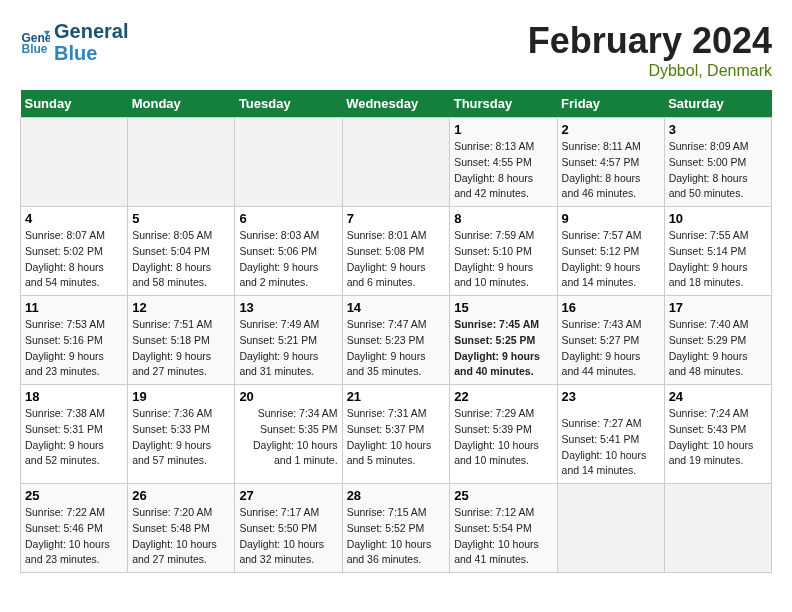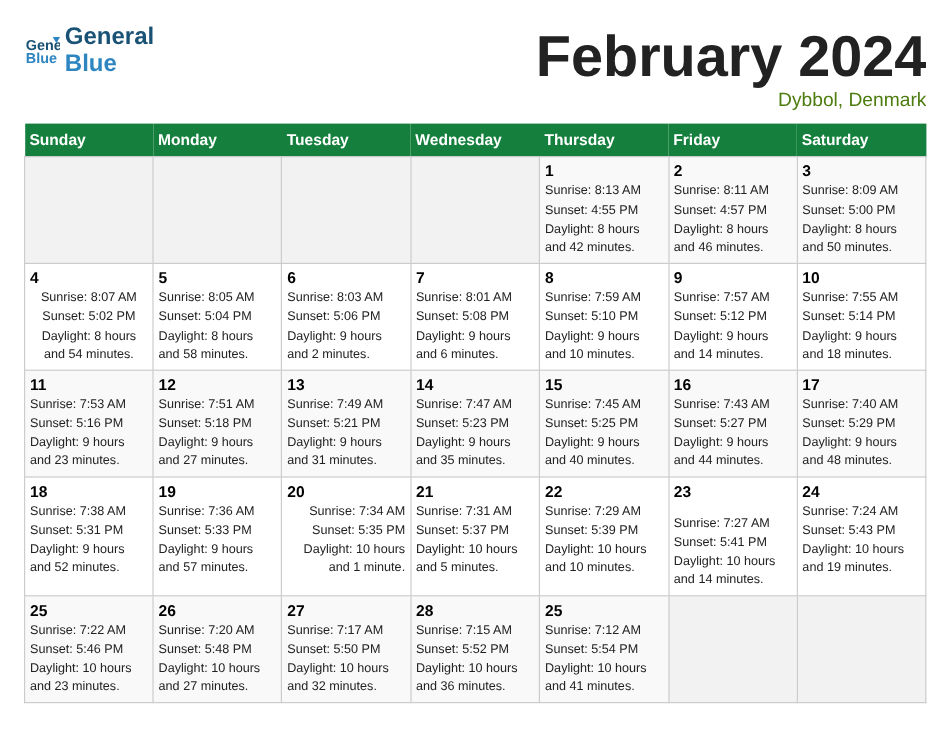--- a/index.html
+++ b/index.html
@@ -22,21 +22,21 @@
       gap: 4px;
     }
     .logo-icon {
       width: 30px;
       height: 30px;
     }
     .title-block {
       text-align: right;
     }
     .main-title {
-      font-size: 48px;
+      font-size: 36px;
       font-weight: bold;
       color: #222;
     }
     .subtitle {
       font-size: 16px;
       color: #4d7c0f;
     }
     table {
       width: 100%;
       border-collapse: collapse;
@@ -132,21 +132,21 @@
           <div class="day-num">3</div>
           <div class="day-detail" style="white-space: pre-line;">Sunrise: 8:09 AM
 Sunset: 5:00 PM
 Daylight: 8 hours
 and 50 minutes.</div>
         </td>
       </tr>
       <tr>
         <td>
           <div class="day-num">4</div>
-          <div class="day-detail" style="white-space: pre-line; text-align: center;">Sunrise: 8:07 AM
+          <div class="day-detail" style="white-space: pre-line;">Sunrise: 8:07 AM
 Sunset: 5:02 PM
 Daylight: 8 hours
 and 54 minutes.</div>
         </td>
         <td>
           <div class="day-num">5</div>
           <div class="day-detail" style="white-space: pre-line;">Sunrise: 8:05 AM
 Sunset: 5:04 PM
 Daylight: 8 hours
 and 58 minutes.</div>
@@ -211,21 +211,21 @@
         </td>
         <td>
           <div class="day-num">14</div>
           <div class="day-detail" style="white-space: pre-line;">Sunrise: 7:47 AM
 Sunset: 5:23 PM
 Daylight: 9 hours
 and 35 minutes.</div>
         </td>
         <td>
           <div class="day-num">15</div>
-          <div class="day-detail" style="white-space: pre-line;">Sunrise: 7:45 AM
+          <div class="day-detail" style="white-space: pre-line; font-weight: bold;">Sunrise: 7:45 AM
 Sunset: 5:25 PM
 Daylight: 9 hours
 and 40 minutes.</div>
         </td>
         <td>
           <div class="day-num">16</div>
           <div class="day-detail" style="white-space: pre-line;">Sunrise: 7:43 AM
 Sunset: 5:27 PM
 Daylight: 9 hours
 and 44 minutes.</div>

